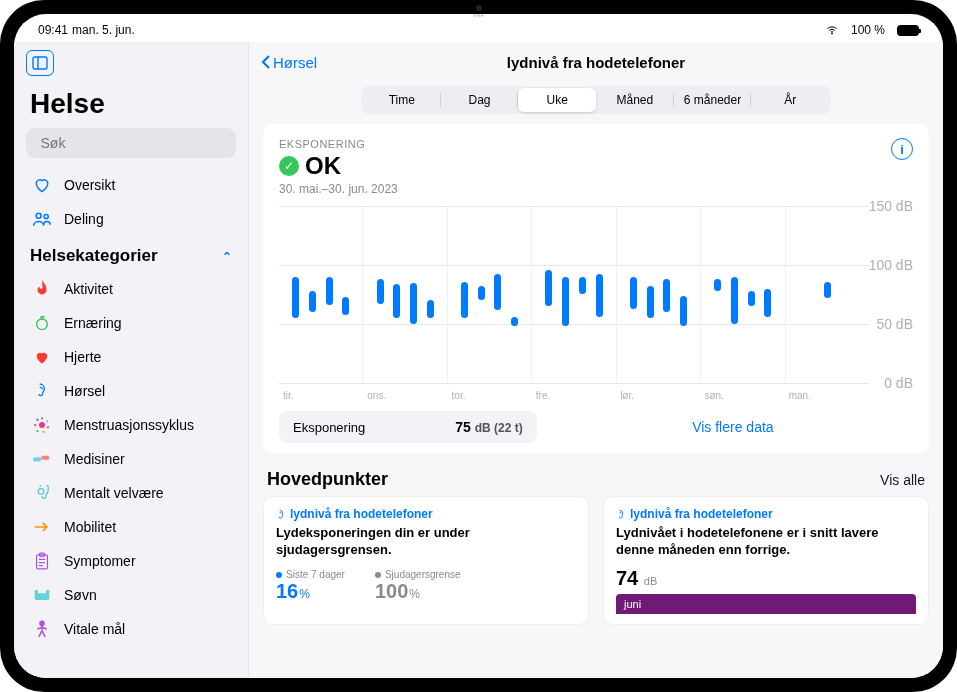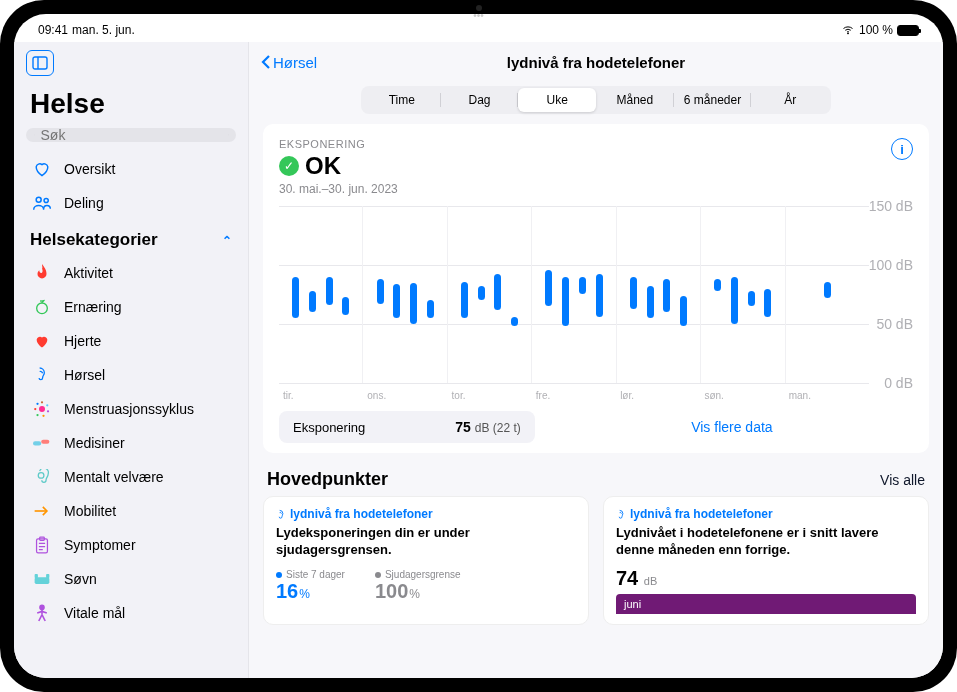--- a/index.html
+++ b/index.html
@@ -26,34 +26,34 @@
     align-items: center;
     justify-content: space-between;
     padding: 0 24px;
     font-size: 12px;
     font-weight: 500;
     color: #000;
     flex-shrink: 0;
     margin-top: 4px;
   }
   .status-left { display: flex; gap: 4px; }
-  .status-right { display: flex; align-items: center; gap: 4px; }
+  .status-right { display: flex; align-items: center; gap: 12px; }
   .status-right svg { width: 14px; height: 12px; }
   .battery { width: 22px; height: 11px; border: 1px solid #000; border-radius: 3px; position: relative; }
   .battery::after { content:''; position:absolute; right:-3px; top:3px; width:2px; height:4px; background:#000; border-radius:0 1px 1px 0;}
   .battery-fill { background:#000; width:100%; height:100%; border-radius:1px;}
   .pill { position:absolute; top:5px; left:50%; transform:translateX(-50%); width:6px; height:6px; background:#222; border-radius:50%;}
   .pill-row { position:absolute; top:10px; left:50%; transform:translateX(-50%); color:#ccc; font-size:10px;}
   .body { flex:1; display:flex; overflow:hidden; }
   
   .sidebar { width: 235px; background:#f2f2f7; display:flex; flex-direction:column; padding: 8px 12px 0 12px; border-right:1px solid #e5e5ea;}
   .sidebar-top { display:flex; align-items:center; margin-bottom:6px;}
   .panel-btn { width:28px; height:26px; border:1px solid #007aff; border-radius:6px; display:flex; align-items:center; justify-content:center; color:#007aff;}
   .app-title { font-size:28px; font-weight:700; margin: 6px 4px 8px 4px;}
-  .search { display:flex; align-items:center; background:#e4e4e9; border-radius:9px; height:14px; padding:0 8px; color:#8a8a8e; gap:6px; margin-bottom:10px;}
+  .search { display:flex; align-items:center; background:#e4e4e9; border-radius:9px; height:30px; padding:0 8px; color:#8a8a8e; gap:6px; margin-bottom:10px;}
   .search input { flex:1; border:none; background:transparent; font-size:14px; outline:none; color:#000;}
   .nav-item { display:flex; align-items:center; gap:12px; height:34px; font-size:14px; color:#000; padding:0 6px; border-radius:8px;}
   .nav-item .icon { width:20px; display:flex; justify-content:center; font-size:16px;}
   .section-header { display:flex; align-items:center; justify-content:space-between; font-size:17px; font-weight:700; margin:10px 4px 6px 4px;}
   .chev { color:#007aff; font-size:12px; transform:rotate(180deg);}
   .cat-list { overflow-y:auto; flex:1;}
   .cat-list::-webkit-scrollbar{width:0;}
   
   .main { flex:1; background:#f7f7fa; display:flex; flex-direction:column; overflow:hidden;}
   .main-header { display:flex; align-items:center; height:40px; position:relative; padding:0 12px;}
@@ -77,21 +77,21 @@
   .chart-plot { position:absolute; left:0; right:44px; top:0; bottom:18px; display:flex;}
   .day-col { flex:1; position:relative; border-left:1px solid #f0f0f3;}
   .day-col:first-child{border-left:none;}
   .bar { position:absolute; width:7px; background:#007aff; border-radius:4px;}
   .x-axis { position:absolute; bottom:0; left:0; right:44px; display:flex;}
   .x-axis .xl { flex:1; font-size:10px; color:#b0b0b4; padding-left:4px;}
   .summary-row { display:flex; align-items:center; margin-top:10px; gap:16px;}
   .summary-box { background:#f2f2f7; border-radius:8px; padding:8px 14px; display:flex; align-items:center; gap: 90px; }
   .summary-box .lbl { font-size:13px; color:#000;}
   .summary-box .val { font-size:14px; font-weight:600;}
-  .summary-box .val .unit{font-weight:400; font-size:12px; color:#555;}
+  .summary-box .val .unit{font-weight:700; font-size:12px; color:#555;}
   .more-link { flex:1; text-align:center; color:#007aff; font-size:14px;}
   .highlights-header { display:flex; justify-content:space-between; align-items:center; margin: 6px 18px 6px 18px;}
   .highlights-header h2 { font-size:18px; font-weight:700;}
   .highlights-header a { color:#0f172a; font-size:14px;}
   .hl-row { display:flex; gap:14px; padding:0 14px;}
   .hl-card { flex:1; background:#fff; border-radius:10px; padding:10px 12px; border:1px solid #eee; min-height:120px;}
   .hl-title { color:#007aff; font-size:12px; font-weight:600; display:flex; align-items:center; gap:3px;}
   .hl-title svg{width:11px;height:11px;}
   .hl-desc { font-size:13px; font-weight:600; margin-top:4px; line-height:1.3;}
   .hl-stats { display:flex; gap:30px; margin-top:10px;}

